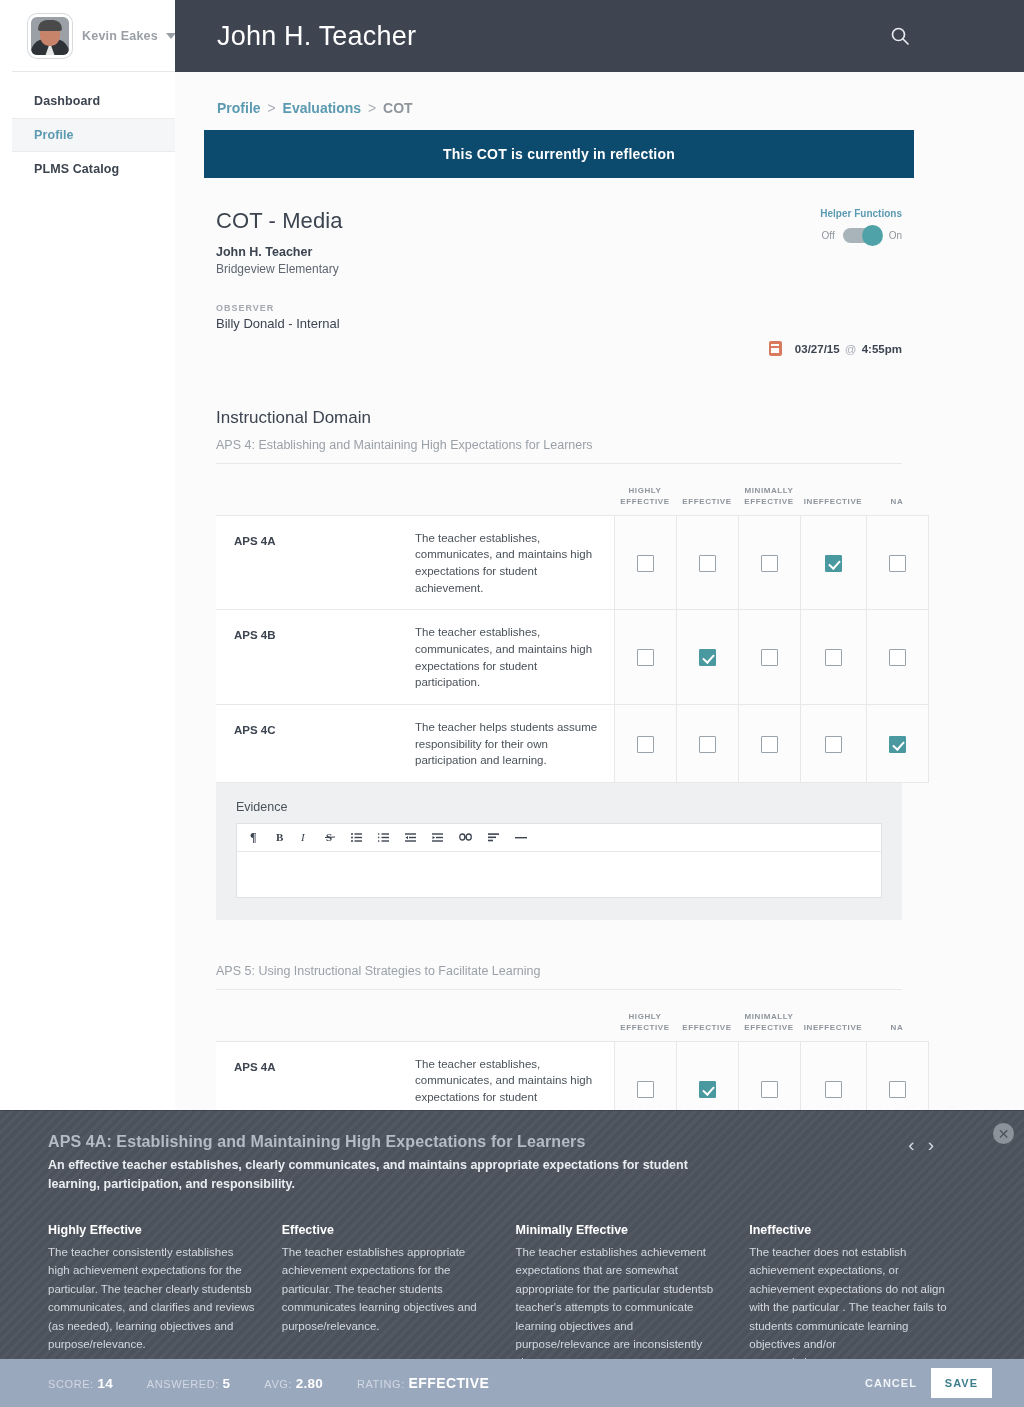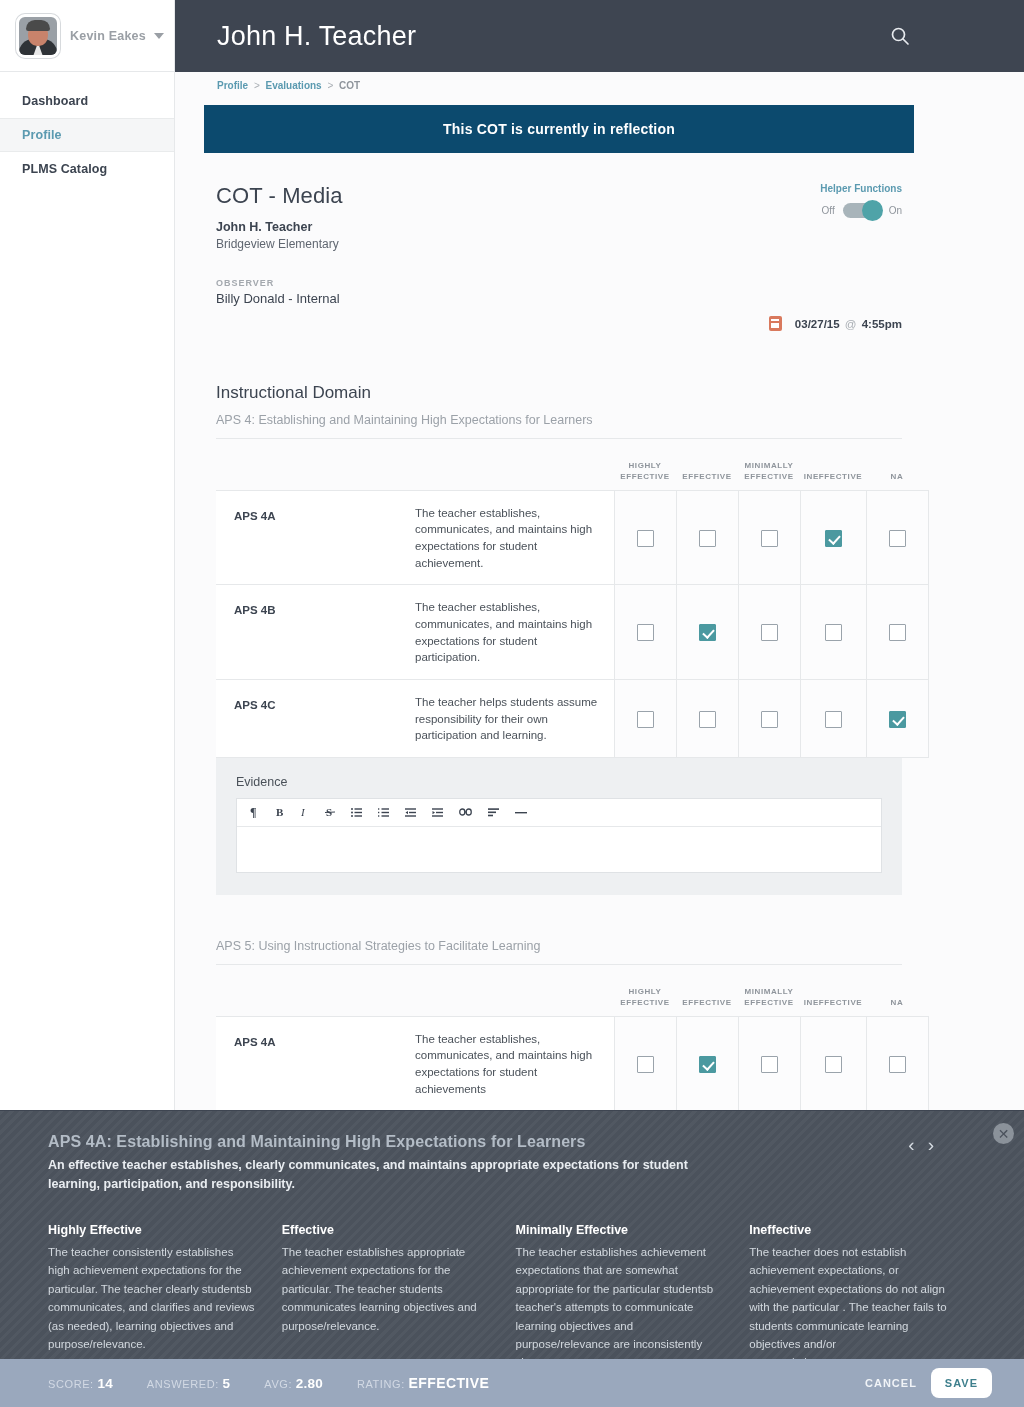--- a/index.html
+++ b/index.html
@@ -6,21 +6,21 @@
   html, body {
     width: 1024px; height: 1407px;
     font-family: "Liberation Sans", sans-serif;
     background: #ffffff;
     overflow: hidden;
   }
   #root { position: relative; width: 1024px; height: 1407px; }
 
   
   .sidebar {
-    position: absolute; left: 0; top: 0; width: 175px; height: 1407px;
+    position: absolute; left: 12px; top: 0; width: 175px; height: 1407px;
     background: #ffffff; border-right: 1px solid #e6e8ea;
   }
   .user-box {
     height: 72px; display: flex; align-items: center; padding-left: 16px;
     border-bottom: 1px solid #e6e8ea;
   }
   .avatar {
     width: 44px; height: 44px; border-radius: 9px;
     background: #9aa0a6; border: 3px solid #ffffff;
     box-shadow: 0 0 0 1px #d7dadd;
@@ -80,21 +80,21 @@
     cursor: pointer;
   }
   .search-btn svg { display: block; }
 
   
   .main {
     position: absolute; left: 175px; top: 72px; width: 849px; height: 1335px;
     background: #fbfbfc;
   }
   .breadcrumb {
-    padding: 8px 0 0 42px; font-size: 10px; font-weight: bold; color: #8f959c;
+    padding: 28px 0 0 42px; font-size: 14px; font-weight: bold; color: #8f959c;
   }
   .breadcrumb a { color: #5b9ab0; text-decoration: none; cursor: pointer; }
   .breadcrumb .sep { color: #a9aeb4; margin: 0 3px; font-weight: normal; }
 
   .banner {
     margin: 14px 0 0 29px; width: 710px; height: 48px;
     background: #0c4a6e; color: #ffffff;
     display: flex; align-items: center; justify-content: center;
     font-size: 14px; font-weight: bold; letter-spacing: .2px;
   }
@@ -251,21 +251,21 @@
   .stat + .stat { margin-left: 34px; }
   .stat b { color: #ffffff; font-size: 13.5px; letter-spacing: .2px; }
   .stat.rating b { font-size: 14px; letter-spacing: .4px; }
   .bar-actions { margin-left: auto; margin-right: 32px; display: flex; align-items: center; }
   .btn-cancel {
     font-size: 11px; font-weight: bold; letter-spacing: 1px; color: #f0f3f7;
     cursor: pointer; margin-right: 14px;
   }
   .btn-save {
     background: #ffffff; color: #3e7f8c; font-size: 11px; font-weight: bold;
-    letter-spacing: 1px; padding: 9px 14px; cursor: pointer; border-radius: 8px;
+    letter-spacing: 1px; padding: 9px 14px; cursor: pointer;
   }
 </style>
 </head>
 <body>
 
 <div id="root">
 
   <div class="sidebar">
     <div class="user-box">
       <div class="avatar">

